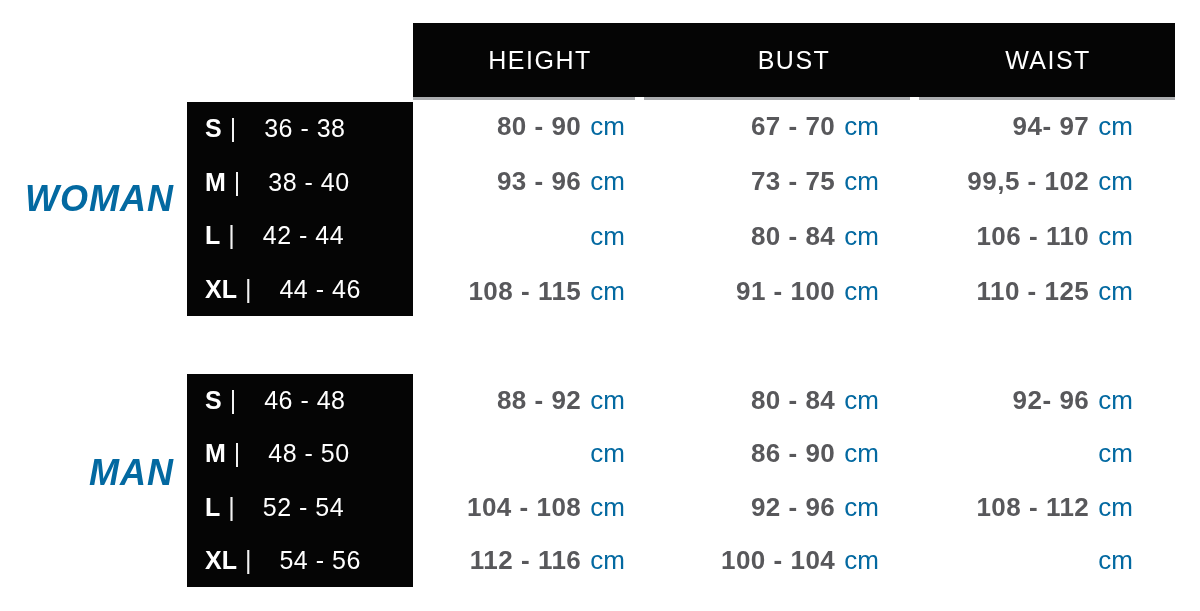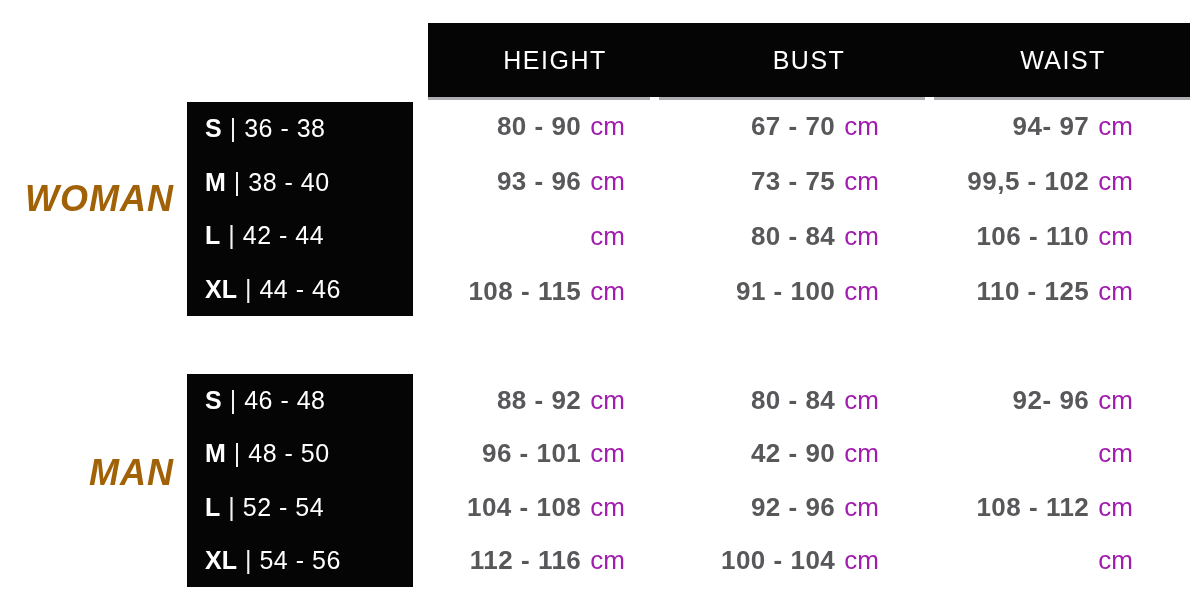--- a/index.html
+++ b/index.html
@@ -3,70 +3,70 @@
 <meta charset="utf-8">
 <style>
   html,body { margin:0; padding:0; background:#ffffff; }
   .stage {
     position:relative; width:1200px; height:611px; background:#ffffff;
     font-family:"Liberation Sans", sans-serif; overflow:hidden;
   }
 
   
   .thead {
-    position:absolute; left:428px; top:23px; width:762px; height:74px;
+    position:absolute; left:413px; top:23px; width:762px; height:74px;
     background:#050505; border-bottom:3px solid #abadb0;
     display:flex;
   }
   .th {
     flex:1; display:flex; align-items:center; justify-content:center;
     color:#ffffff; font-size:25px; font-weight:400; letter-spacing:1.5px;
   }
   .notch { position:absolute; bottom:-3px; width:9px; height:3px; background:#ffffff; }
   .notch.n1 { left:222px; }
   .notch.n2 { left:497px; }
 
   
   .gender {
     position:absolute; left:0; width:174px; text-align:right;
     font-size:36px; line-height:1; font-weight:900; font-style:italic;
-    color:#a16207; letter-spacing:1px; white-space:nowrap;
+    color:#0369a1; letter-spacing:1px; white-space:nowrap;
   }
   .woman-label { top:181px; }
   .man-label   { top:455px; }
 
   
   .size-col {
     position:absolute; left:187px; width:226px; background:#050505;
     display:flex; flex-direction:column; box-sizing:border-box;
   }
   .w-sizes { top:102px; height:214px; }
   .m-sizes { top:374px; height:213px; }
   .size-cell {
     flex:1; display:flex; align-items:center; padding-left:18px;
     color:#ffffff; font-size:25px; white-space:nowrap;
   }
   .size-cell .letter { font-weight:700; }
   .size-cell .sep    { font-weight:300; margin:0 8px; color:#f2f2f2; }
-  .size-cell .range  { font-weight:400; letter-spacing:0.5px; }
+  .size-cell .range  { font-weight:400; letter-spacing:0.5px;margin-left:20px; }
 
   
   .vals {
     position:absolute; width:254px; display:flex; flex-direction:column;
     box-sizing:border-box;
   }
   .c1 { left:413px; } .c2 { left:667px; } .c3 { left:921px; }
   .w-vals { top:102px; height:214px;gap:6px; }
   .m-vals { top:374px; height:213px; }
   .val-cell {
     flex:1; display:flex; align-items:center; justify-content:flex-end;
     padding-right:42px; white-space:nowrap; font-size:26px;
   }
   .val-cell .num  { font-weight:700; color:#58585b; letter-spacing:0.5px; }
-  .val-cell .unit { font-weight:400; color:#a21caf; margin-left:9px; }
+  .val-cell .unit { font-weight:400; color:#0369a1; margin-left:9px; }
 </style>
 </head>
 <body>
 
 <div class="stage">
 
   <div class="thead">
     <div class="th">HEIGHT</div>
     <div class="th">BUST</div>
     <div class="th">WAIST</div>
@@ -178,40 +178,39 @@
         <span class="range">54 - 56</span>
     </div>
   </div>
 
   <div class="vals c1 m-vals">
     <div class="val-cell">
         <span class="num">88 - 92</span>
         <span class="unit">cm</span>
       </div>
     <div class="val-cell">
-        <span class="num">96 - 101</span>
         <span class="unit">cm</span>
       </div>
     <div class="val-cell">
         <span class="num">104 - 108</span>
         <span class="unit">cm</span>
       </div>
     <div class="val-cell">
         <span class="num">112 - 116</span>
         <span class="unit">cm</span>
       </div>
   </div>
 
   <div class="vals c2 m-vals">
     <div class="val-cell">
         <span class="num">80 - 84</span>
         <span class="unit">cm</span>
       </div>
     <div class="val-cell">
-        <span class="num">42 - 90</span>
+        <span class="num">86 - 90</span>
         <span class="unit">cm</span>
       </div>
     <div class="val-cell">
         <span class="num">92 - 96</span>
         <span class="unit">cm</span>
       </div>
     <div class="val-cell">
         <span class="num">100 - 104</span>
         <span class="unit">cm</span>
       </div>

